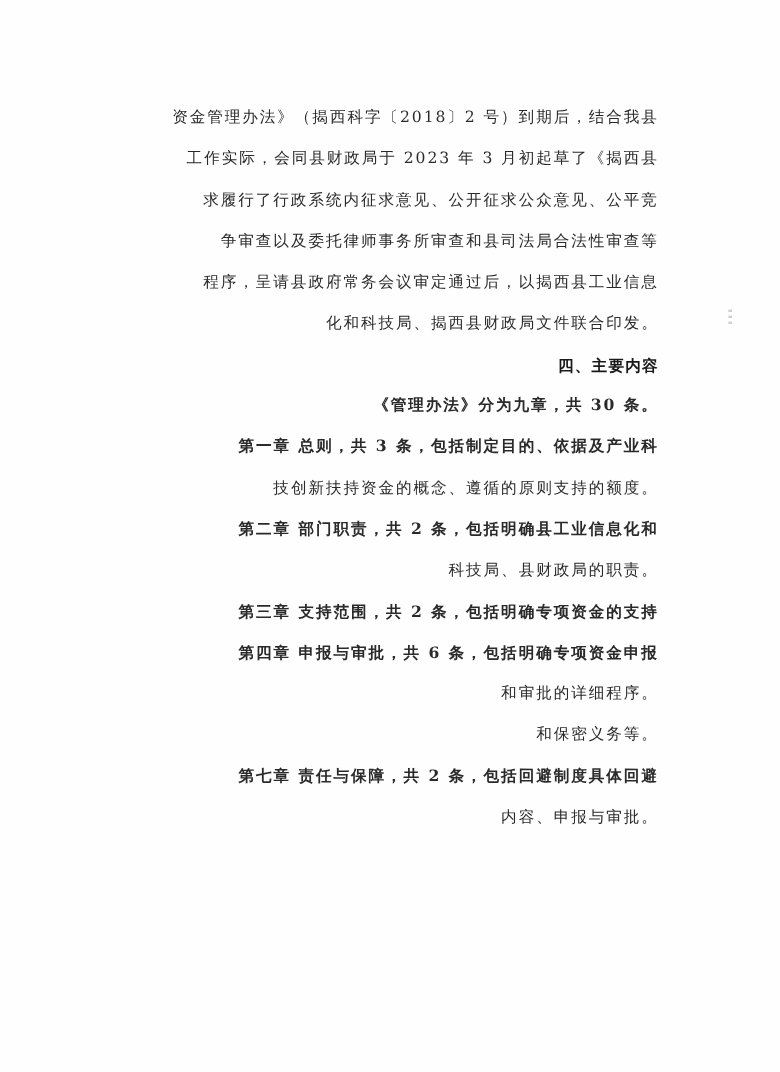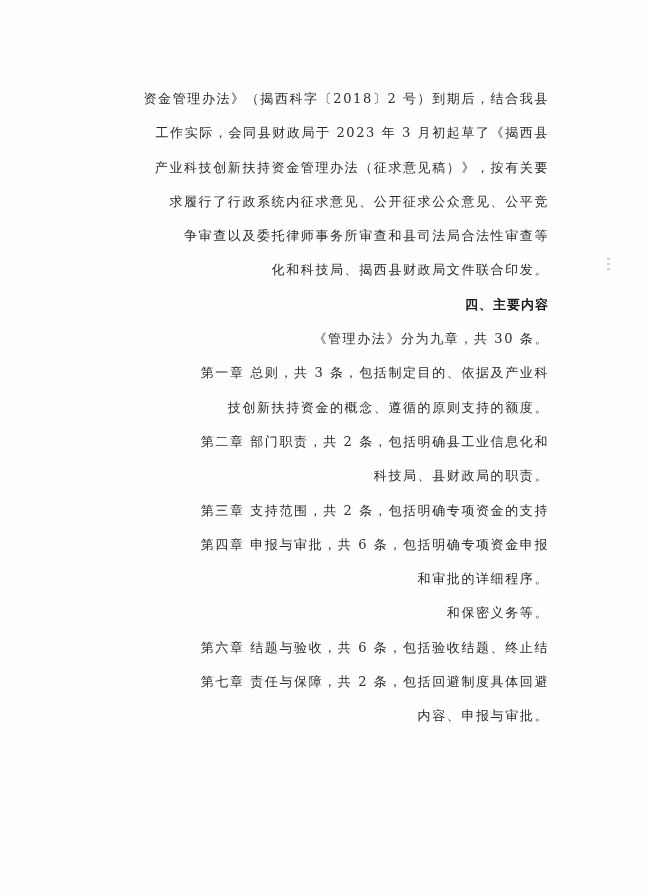--- a/index.html
+++ b/index.html
@@ -33,20 +33,21 @@
       height: 34.3px;
       line-height: 34.3px;
       font-size: 13px;
       letter-spacing: 1.6px;
       white-space: nowrap;
       overflow: visible;
       text-align: right;
     }
     .indent {
       padding-left: 36px;
+      font-weight: bold;
     }
     .heading {
       font-family: Liberation Sans, sans-serif;
       font-weight: bold;
       color: #1a1a1a;
       letter-spacing: 1px;
     }
     .edge-marks {
       position: absolute;
       left: 607px;
@@ -64,23 +65,23 @@
   </style>
 </head>
 <body>
 
 <div class="page">
   <div class="content">
 
     <div>
       <div class="line">资金管理办法》（揭西科字〔2018〕2 号）到期后，结合我县</div>
       <div class="line">工作实际，会同县财政局于 2023 年 3 月初起草了《揭西县</div>
-      <div class="line">产业科技创新扶持资金管理办法（征求意见稿）》，按有关要</div>
       <div class="line">求履行了行政系统内征求意见、公开征求公众意见、公平竞</div>
       <div class="line">争审查以及委托律师事务所审查和县司法局合法性审查等</div>
+      <div class="line">程序，呈请县政府常务会议审定通过后，以揭西县工业信息</div>
       <div class="line">化和科技局、揭西县财政局文件联合印发。</div>
     </div>
 
     <div class="line indent heading">四、主要内容</div>
 
     <div class="line indent">《管理办法》分为九章，共 30 条。</div>
 
     <div>
       <div class="line indent">第一章  总则，共 3 条，包括制定目的、依据及产业科</div>
       <div class="line">技创新扶持资金的概念、遵循的原则支持的额度。</div>
@@ -98,21 +99,20 @@
     <div>
       <div class="line indent">第四章  申报与审批，共 6 条，包括明确专项资金申报</div>
       <div class="line">和审批的详细程序。</div>
     </div>
 
     <div>
       <div class="line">和保密义务等。</div>
     </div>
 
     <div>
-      <div class="line indent">第六章  结题与验收，共 6 条，包括验收结题、终止结</div>
     </div>
 
     <div>
       <div class="line indent">第七章  责任与保障，共 2 条，包括回避制度具体回避</div>
       <div class="line">内容、申报与审批。</div>
     </div>
 
   </div>
 
   <div class="edge-marks">

